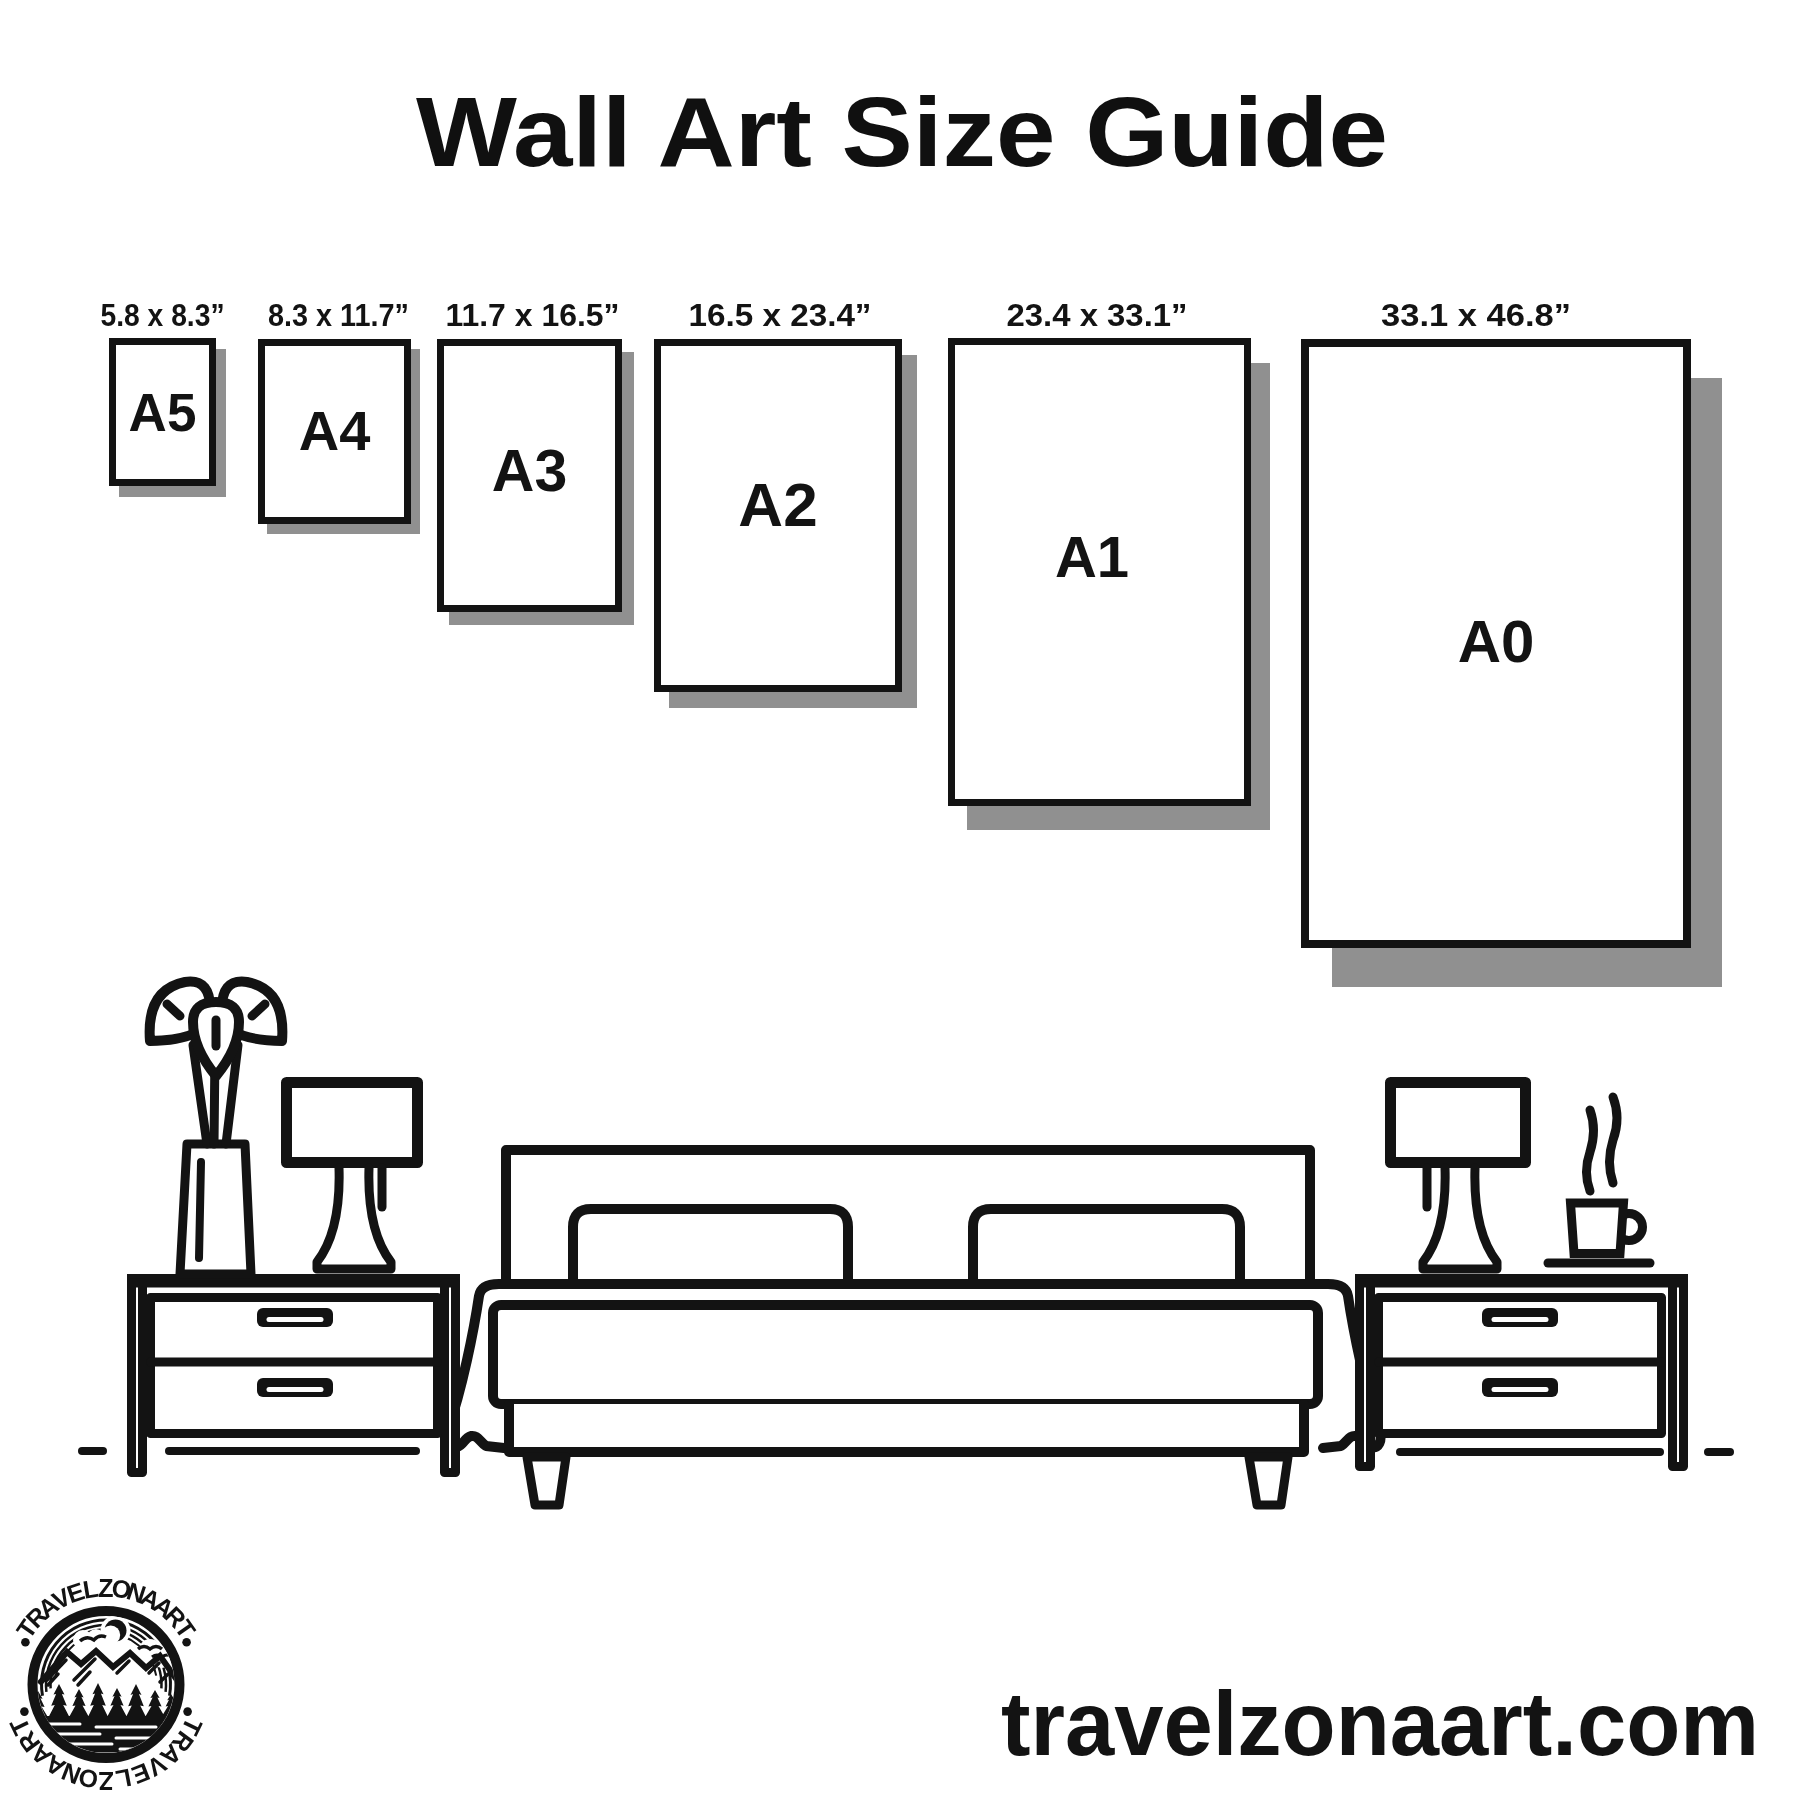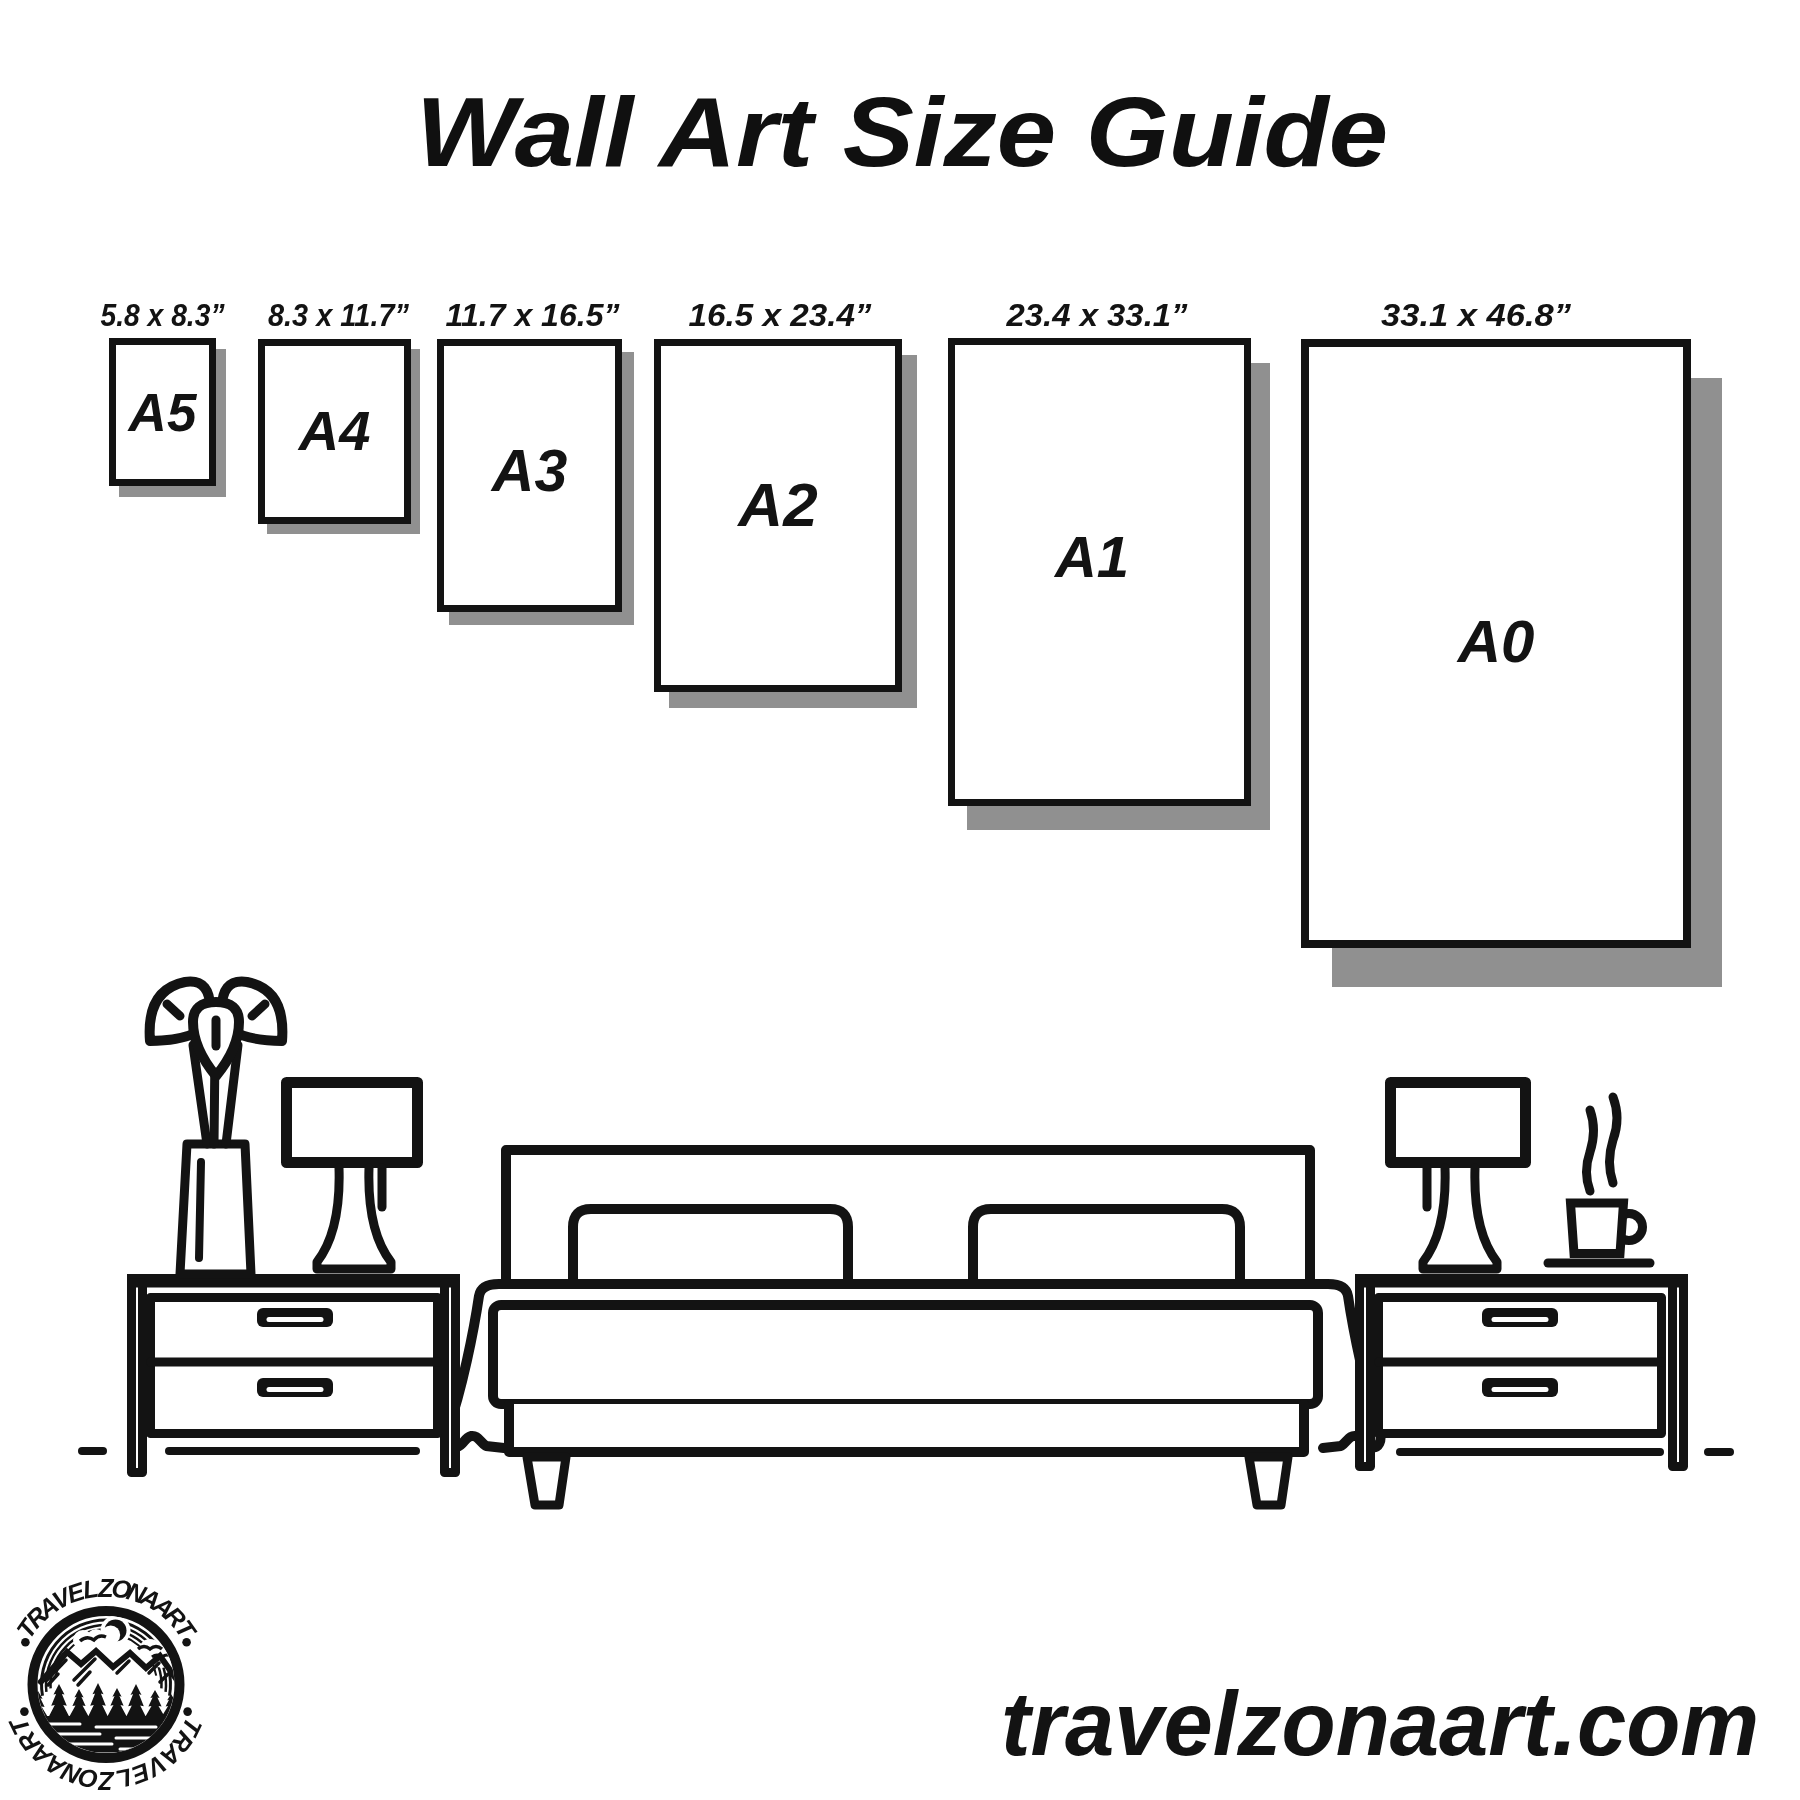--- a/index.html
+++ b/index.html
@@ -1,17 +1,17 @@
 <!DOCTYPE html>
 <html><head>
 <meta charset="utf-8">
 <style>
   html,body{margin:0;padding:0;background:#fff;}
   .page{position:relative;width:1800px;height:1800px;background:#1d4ed8;overflow:hidden;
-        font-family:"Liberation Sans", sans-serif;font-style:italic;}
+        font-family:"Liberation Sans", sans-serif;}
   svg text{font-family:"Liberation Sans", sans-serif;}
 </style>
 </head>
 <body>
 <div class="page">
 <svg width="1800" height="1800" viewBox="0 0 1800 1800">
 
   <rect x="0" y="0" width="1800" height="1800" fill="#ffffff"></rect>
 
   <text x="902" y="166" font-size="98" font-weight="bold" fill="#101010" text-anchor="middle" textLength="972" lengthAdjust="spacingAndGlyphs">Wall Art Size Guide</text>

